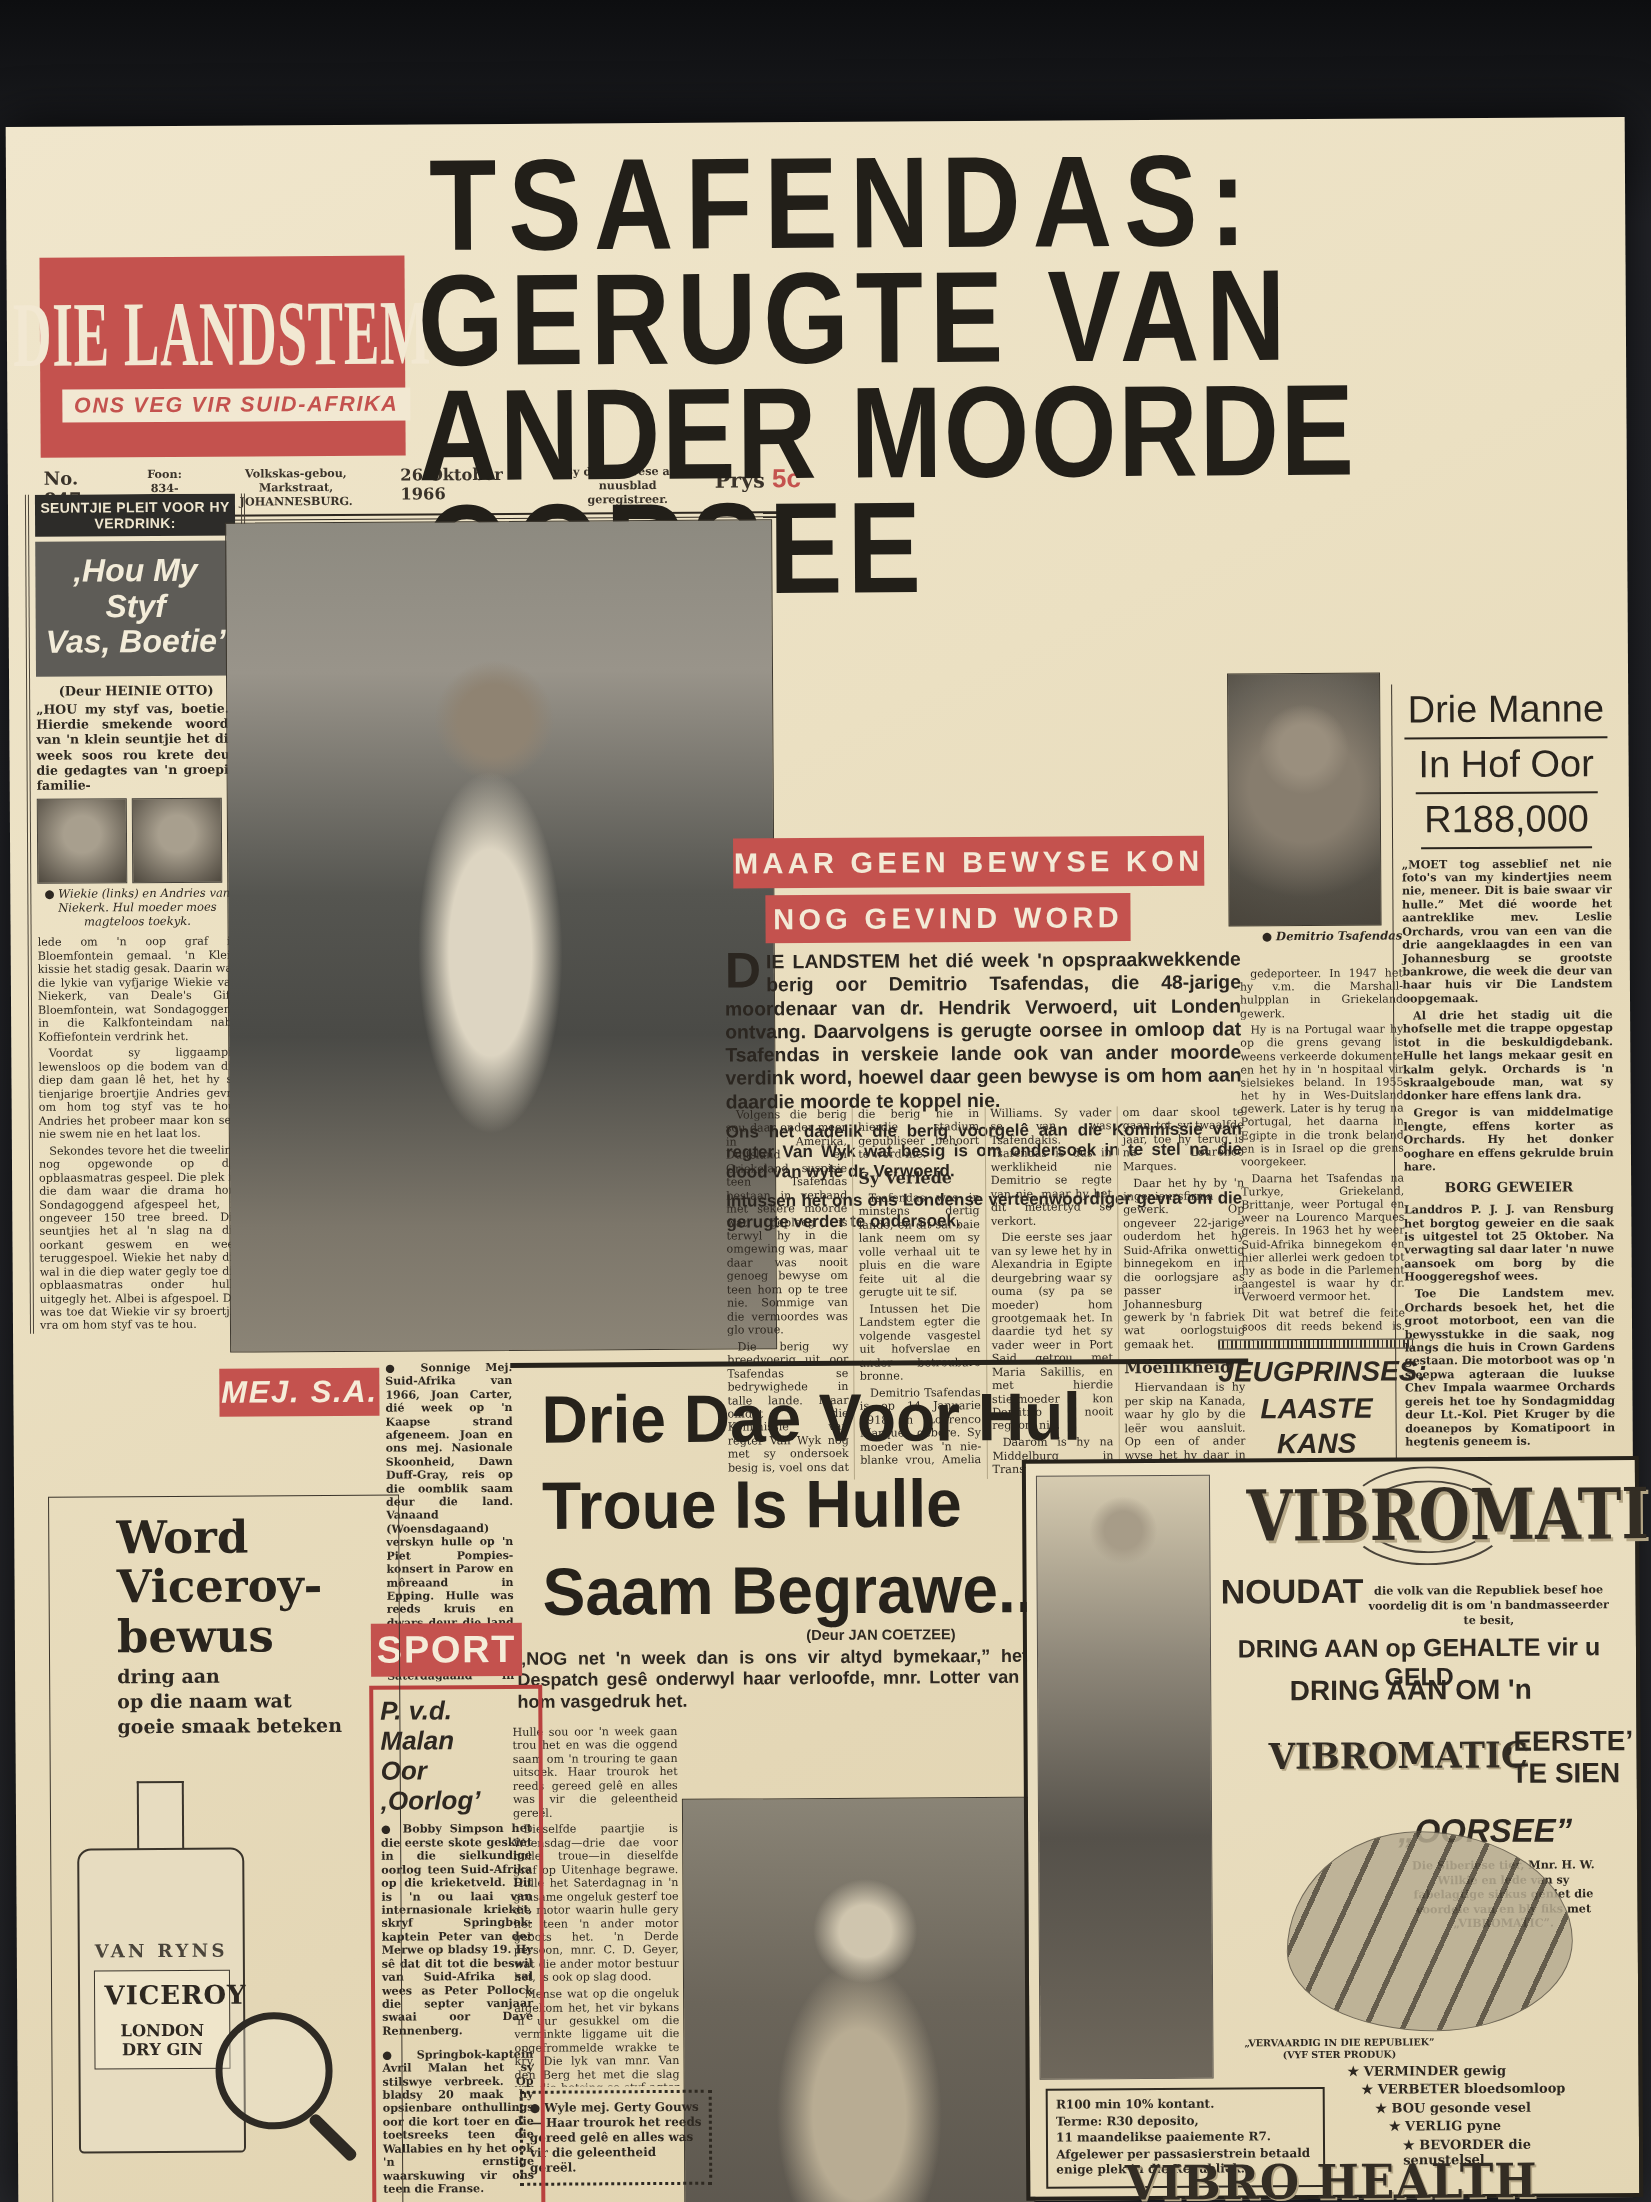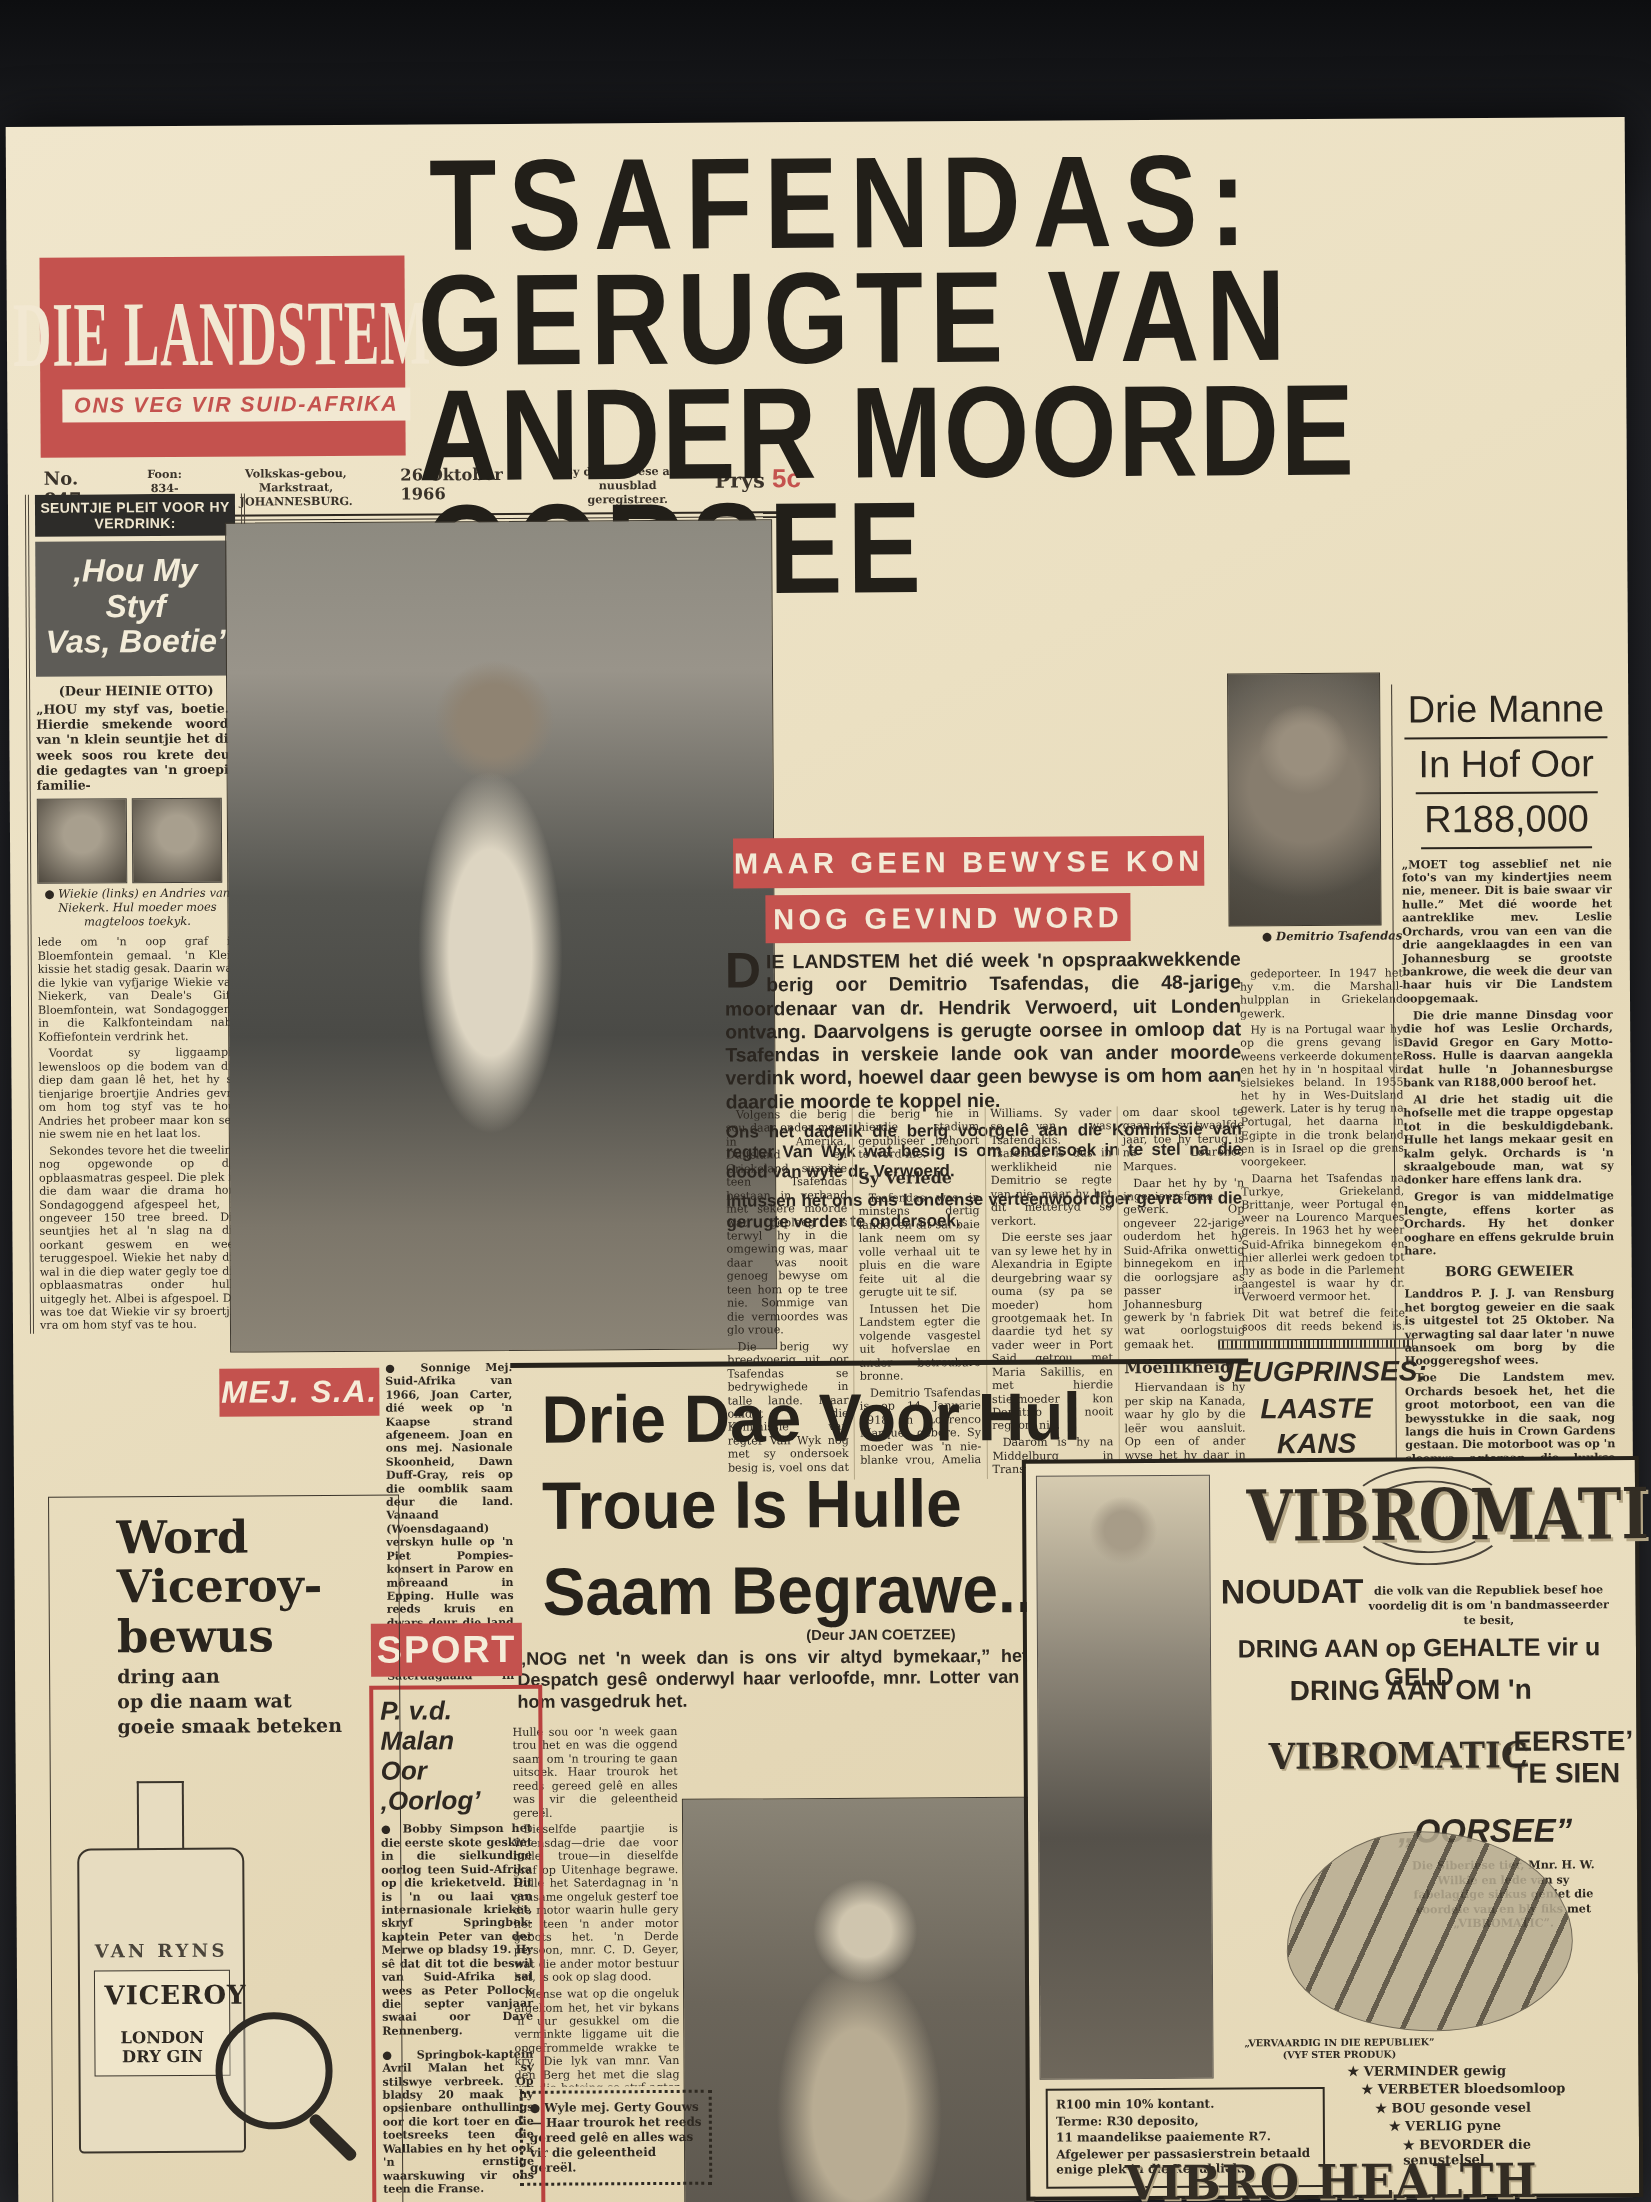--- a/index.html
+++ b/index.html
@@ -117,21 +117,21 @@
   .vic-s{font-size:19px;font-weight:bold;margin-top:3.4px;line-height:1.3;}
   .bottle{position:absolute;left:26px;top:284px;width:163px;height:370px;}
   .bottle .neck{position:absolute;left:60px;top:0;width:43px;height:69px;background:#e7dcc0;border:2.6px solid #3a342b;border-bottom:none;}
   .bottle .body{position:absolute;left:0;top:67px;width:163px;height:301px;background:#e7dcc0;
     border:2.6px solid #3a342b;border-radius:13.8px 13.8px 5.2px 5.2px;}
   .vic-brand{position:absolute;left:0;top:90px;width:100%;text-align:center;
     font-size:18px;letter-spacing:3.4px;font-weight:bold;color:#4a443a;}
   .vic-label{position:absolute;left:13.8px;top:120px;width:131px;border:1.7px solid #3a342b;
     text-align:center;padding:8.6px 1.7px;background:#efe5ca;}
   .vic-label .l1{font-size:26px;font-weight:bold;letter-spacing:0.9px;padding-left:8px;}
-  .vic-label .l2{font-size:16.3px;font-weight:bold;margin-top:18px;line-height:1.2;}
+  .vic-label .l2{font-size:16.3px;font-weight:bold;margin-top:11px;line-height:1.2;}
   .magnify{position:absolute;left:163px;top:516px;width:103px;height:103px;border:7.7px solid #2e2a24;
     border-radius:50%;background:rgba(240,235,215,.35);}
   .magnify::after{content:"";position:absolute;left:93px;top:93px;width:60px;height:12px;
     background:#2e2a24;transform:rotate(45deg);transform-origin:0 0;border-radius:5.2px;}
   
   .vibro{left:1008px;top:1339px;width:609px;height:733px;border:4.3px solid #26221b;
     background:linear-gradient(160deg,#ece1c4,#e3d6b4);}
   .vib-photo{position:absolute;left:10.3px;top:12px;width:172px;height:602px;
     background:radial-gradient(circle 34px at 50% 9%,#a79c88 0 55%,rgba(0,0,0,0) 100%),
       linear-gradient(180deg,#d6cbb0 0%,#8f887a 30%,#55514a 60%,#6e675b 100%);
@@ -274,21 +274,20 @@
   <div class="abs portcap">● Demitrio Tsafendas</div>
 
   <div class="abs driemanne">
     <div class="dm-h">
       <span>Drie Manne</span><br>
       <span>In Hof Oor</span><br>
       <span>R188,000</span>
     </div>
     <div class="bodycol">
         <p>„MOET tog asseblief net nie foto's van my kindertjies neem nie, meneer. Dit is baie swaar vir hulle.” Met dié woorde het aantreklike mev. Leslie Orchards, vrou van een van die drie aangeklaagdes in een van Johannesburg se grootste bankrowe, die week die deur van haar huis vir Die Landstem oopgemaak.</p>
-        <p>Die drie manne Dinsdag voor die hof was Leslie Orchards, David Gregor en Gary Motto-Ross. Hulle is daarvan aangekla dat hulle 'n Johannesburgse bank van R188,000 beroof het.</p>
         <p>Al drie het stadig uit die hofselle met die trappe opgestap tot in die beskuldigdebank. Hulle het langs mekaar gesit en kalm gelyk. Orchards is 'n skraalgeboude man, wat sy donker hare effens lank dra.</p>
         <p>Gregor is van middelmatige lengte, effens korter as Orchards. Hy het donker ooghare en effens gekrulde bruin hare.</p>
       </div>
     <div class="subhead">BORG GEWEIER</div>
     <div class="bodycol">
         <p>Landdros P. J. J. van Rensburg het borgtog geweier en die saak is uitgestel tot 25 Oktober. Na verwagting sal daar later 'n nuwe aansoek om borg by die Hooggeregshof wees.</p>
         <p>Toe Die Landstem mev. Orchards besoek het, het die groot motorboot, een van die bewysstukke in die saak, nog langs die huis in Crown Gardens gestaan. Die motorboot was op 'n sleepwa agteraan die luukse Chev Impala waarmee Orchards gereis het toe hy Sondagmiddag deur Lt.-Kol. Piet Kruger by die doeanepos by Komatipoort in hegtenis geneem is.</p>
       </div>
 
   </div>

